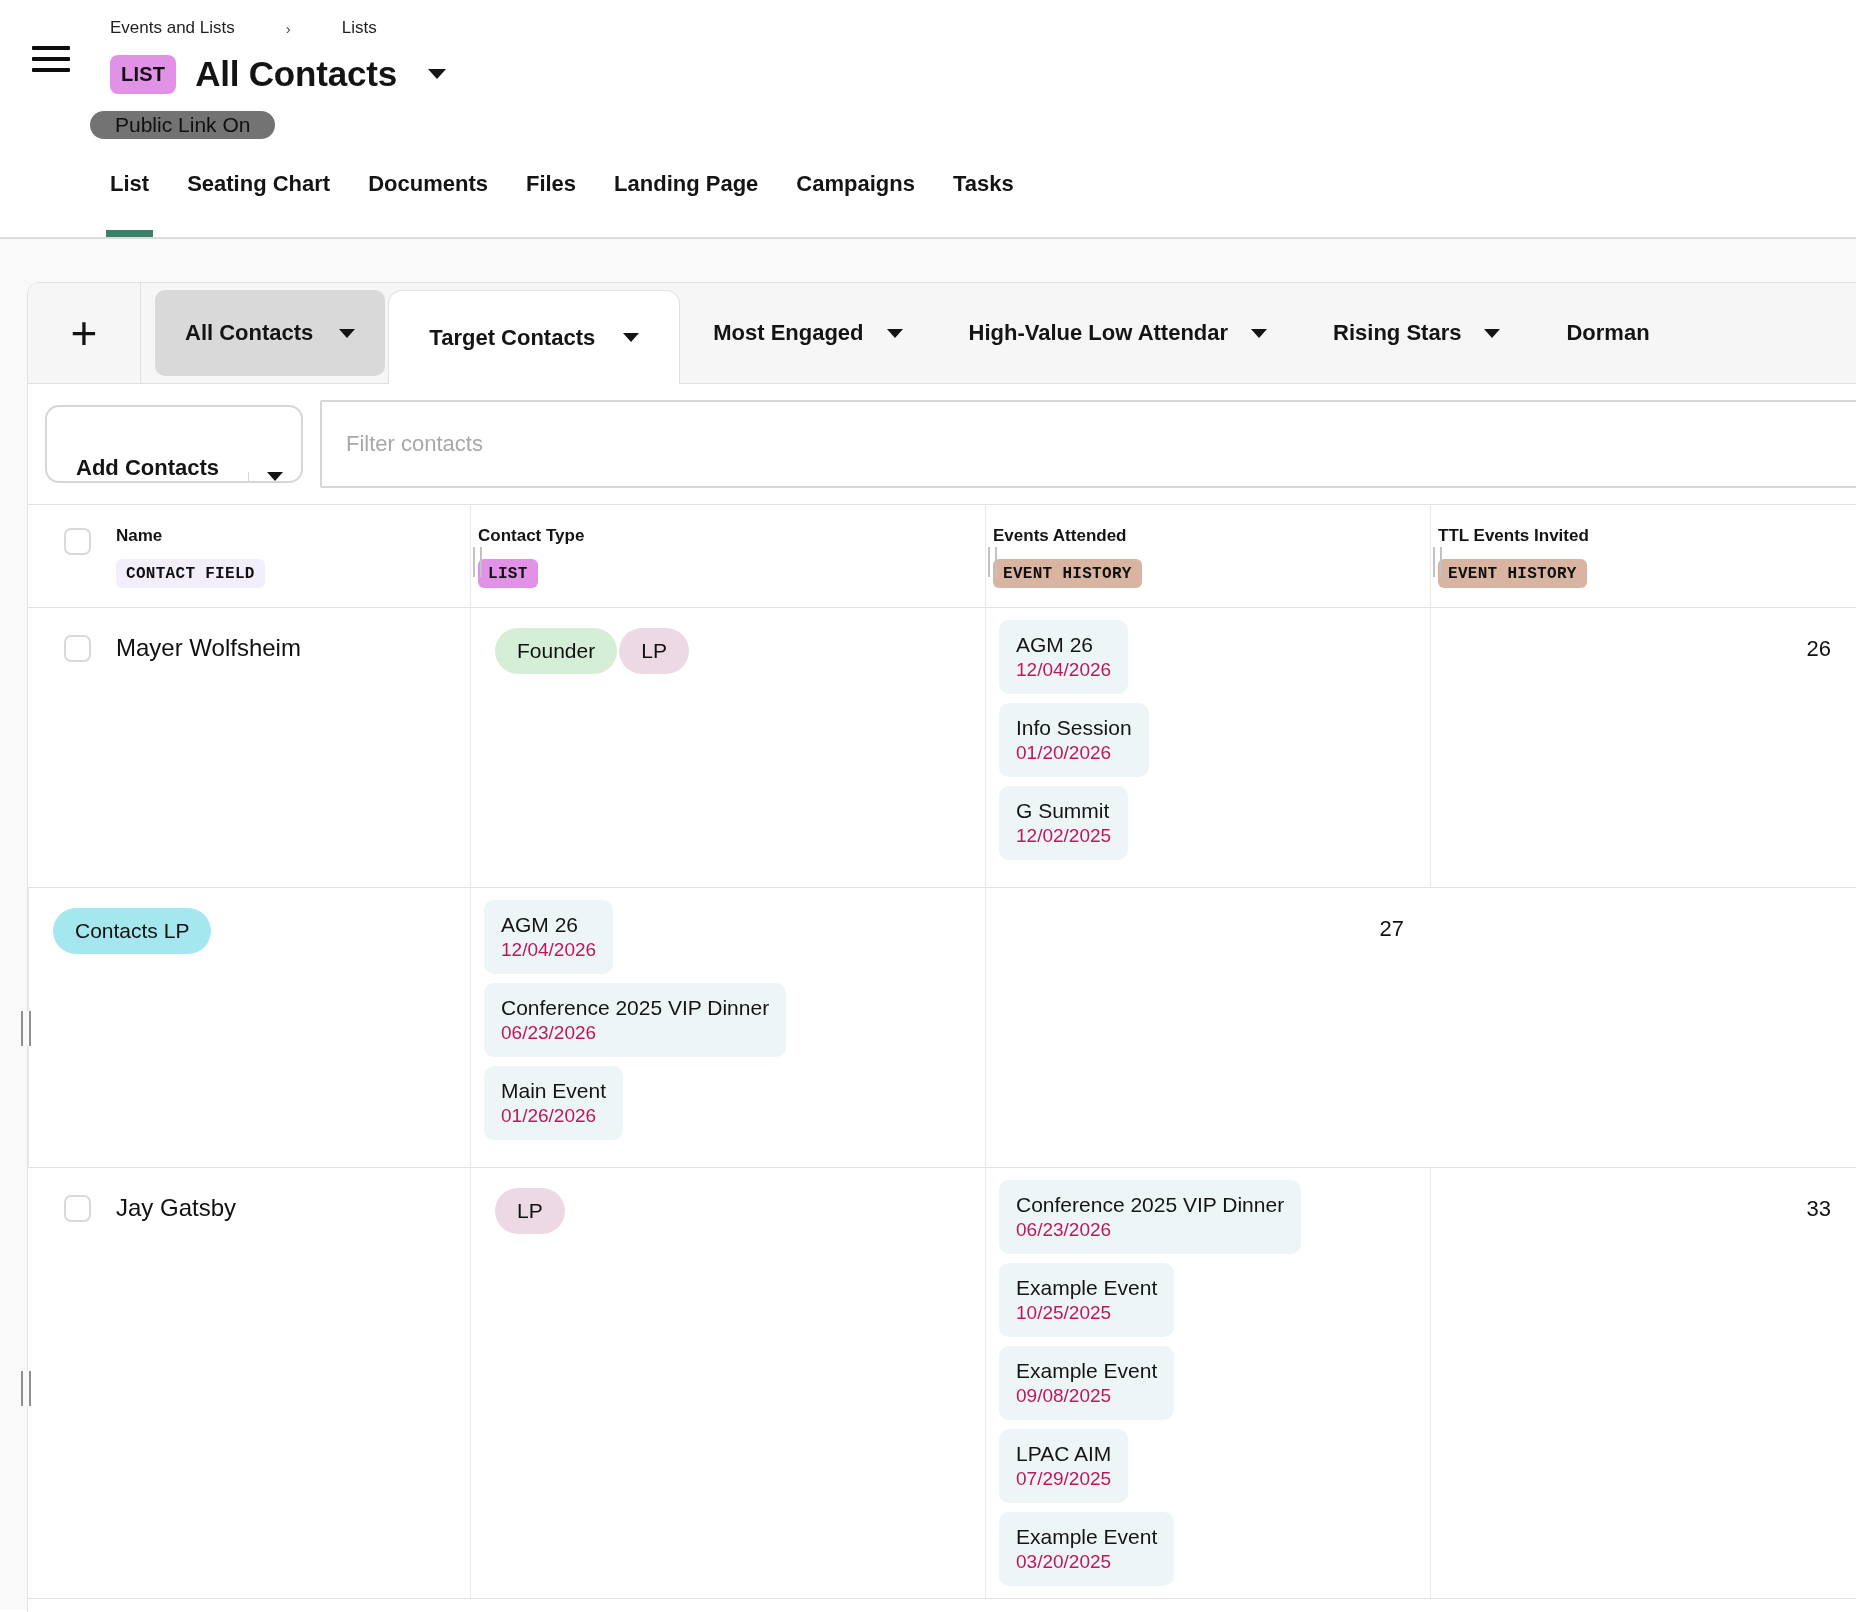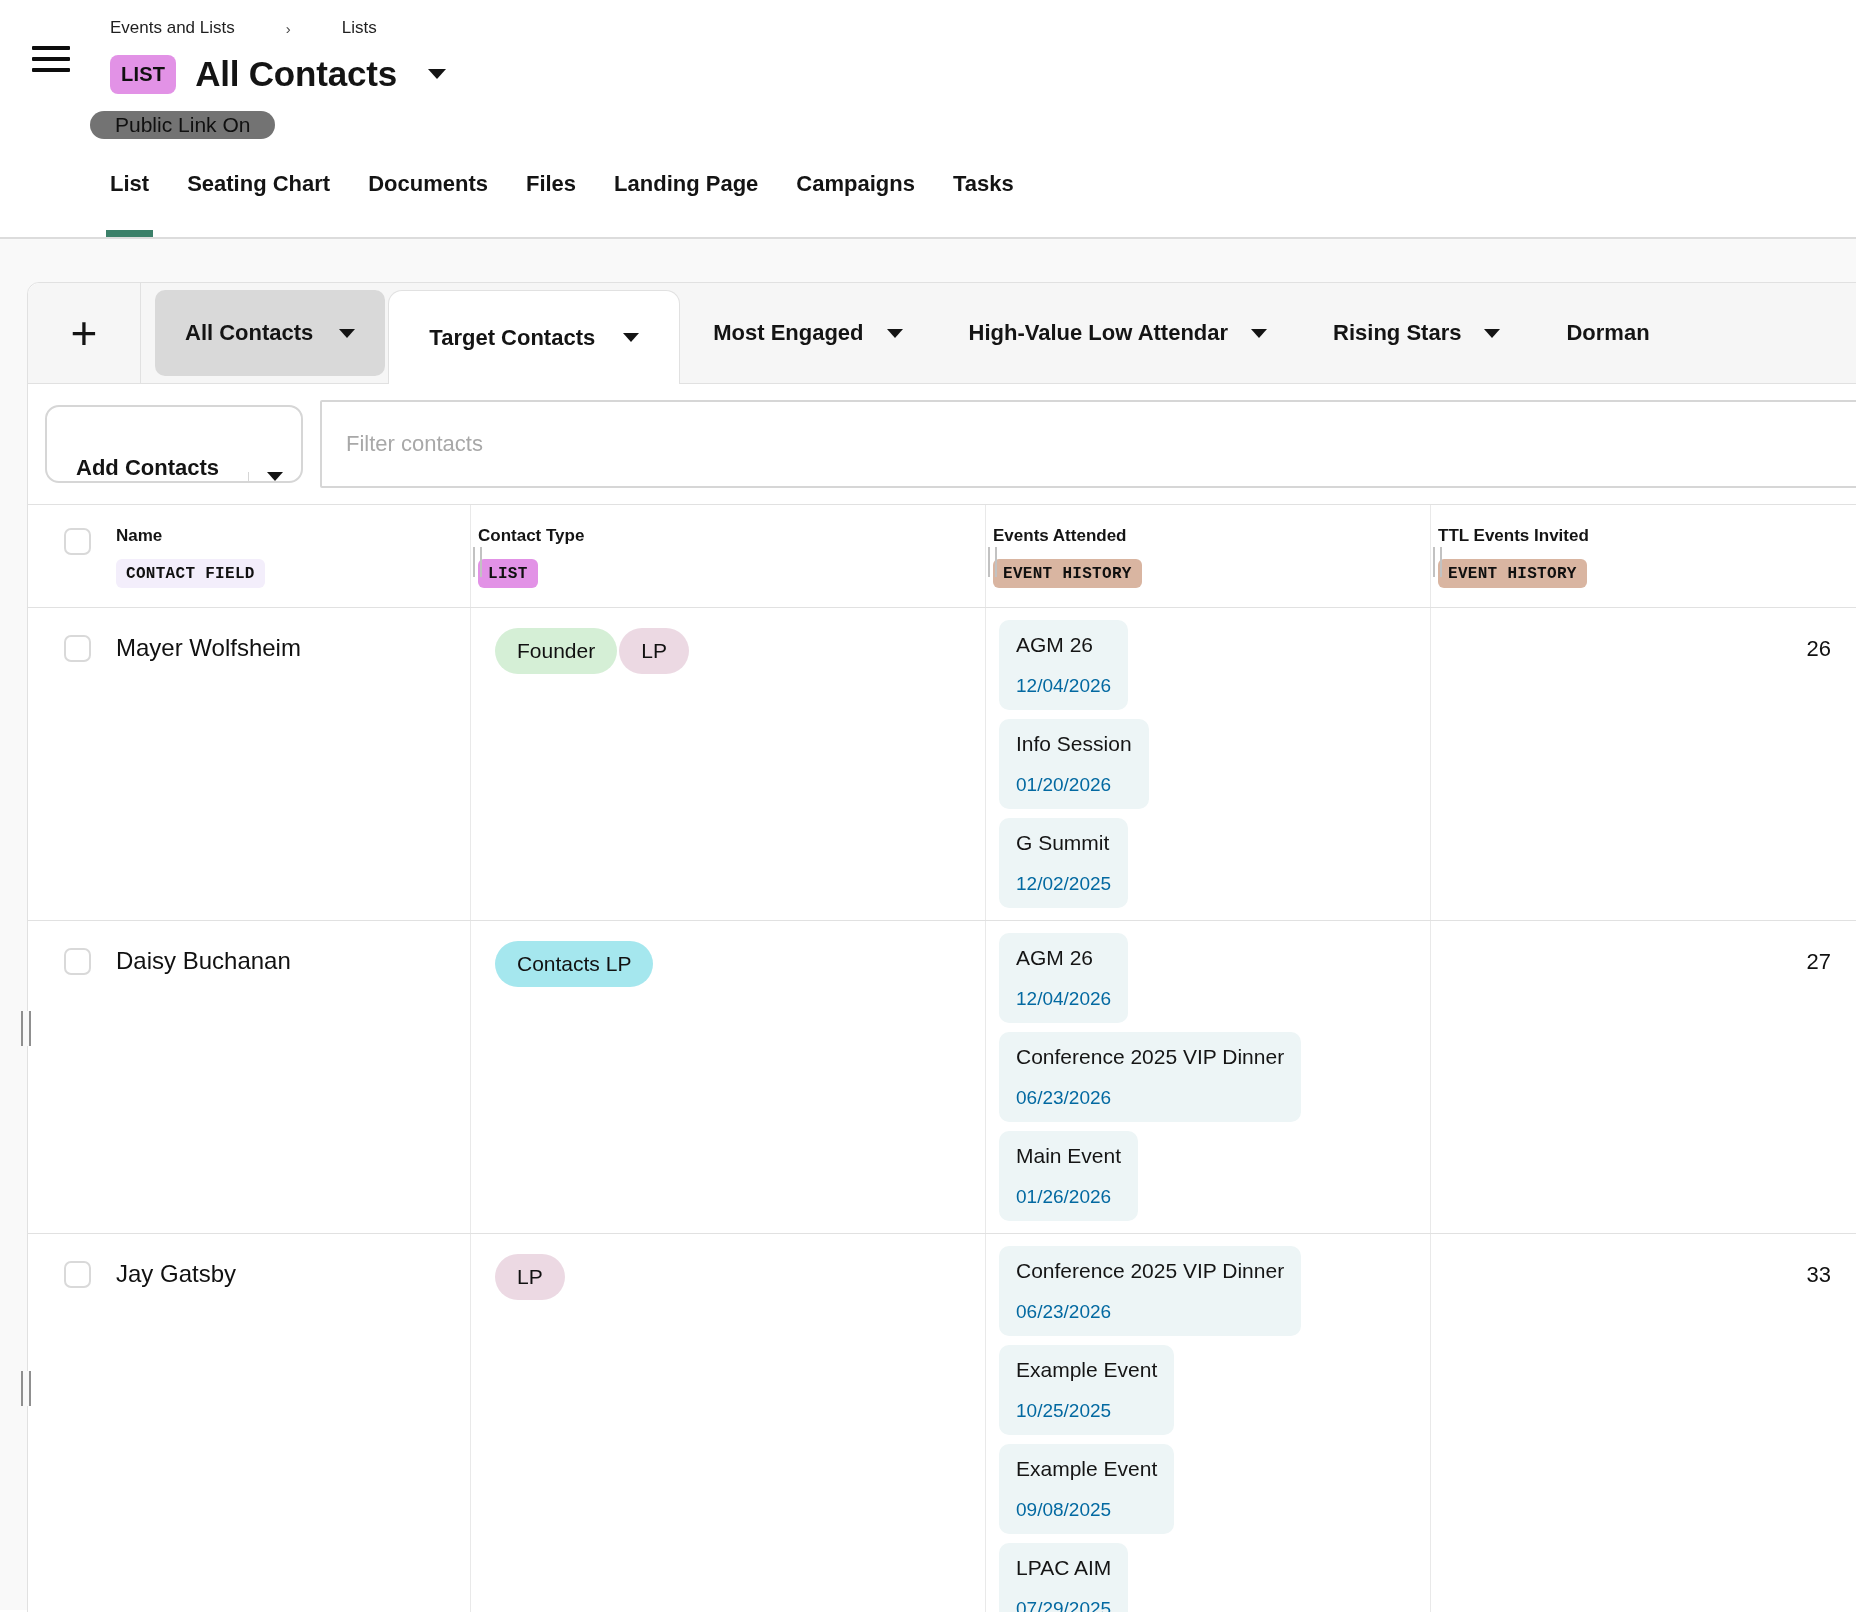--- a/index.html
+++ b/index.html
@@ -88,21 +88,21 @@
   .cell.c2,.cell.c3,.cell.c4,.cell.c5 { border-left:1px solid #e9e9e9; }
   .cname { font-size:24px; color:#111; }
   .cell.c2 { padding:20px 0 0 24px; display:flex; align-items:flex-start; gap:2px;
              flex-wrap:wrap; align-content:flex-start; }
   .tchip { display:inline-flex; align-items:center; height:46px; padding:0 22px;
            border-radius:23px; font-size:21px; color:#111; }
   .cell.c3 { padding:12px 14px 3px 13px; }
   .evchip { width:fit-content; background:#edf5f6; border-radius:10px;
             padding:11px 17px 13px; margin-bottom:9px; cursor:pointer; }
   .ev-name { font-size:21px; color:#151515; line-height:27px; }
-  .ev-date { font-size:19px; color:#0369a1; line-height:23px; margin-top:16px; }
+  .ev-date { font-size:19px; color:#be185d; line-height:23px; margin-top:0; }
   .cell.c4 { padding:28px 26px 0 0; text-align:right; font-size:22px; color:#111; }
 
   
   .row-grip { position:absolute; width:10px; height:35px; left:21px; z-index:2;
               border-left:2.5px solid #8f8f8f; border-right:2.5px solid #8f8f8f;
               background:#f9f9f9; cursor:grab; }
   .row-grip.r2 { top:772px; }
   .row-grip.r3 { top:1132px; }
 </style>
 </head>
@@ -204,24 +204,20 @@
               <div class="ev-date">01/20/2026</div>
             </div>
             <div class="evchip">
               <div class="ev-name">G Summit</div>
               <div class="ev-date">12/02/2025</div>
             </div>
           </div>
           <div class="cell c4">26</div>
         </div>
         <div class="grid trow">
-          <div class="cell c1">
-            <span class="cb"></span>
-            <div class="cname">Daisy Buchanan</div>
-          </div>
           <div class="cell c2">
             <span class="tchip" style="background: rgb(165, 231, 238);">Contacts LP</span>
           </div>
           <div class="cell c3">
             <div class="evchip">
               <div class="ev-name">AGM 26</div>
               <div class="ev-date">12/04/2026</div>
             </div>
             <div class="evchip">
               <div class="ev-name">Conference 2025 VIP Dinner</div>

